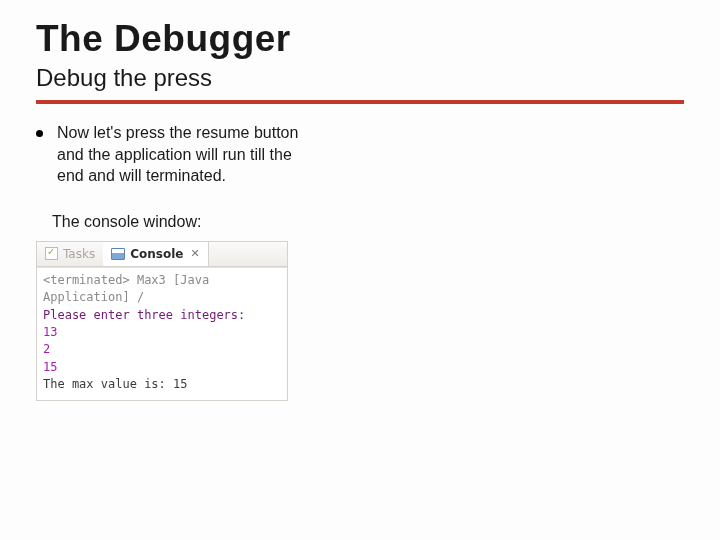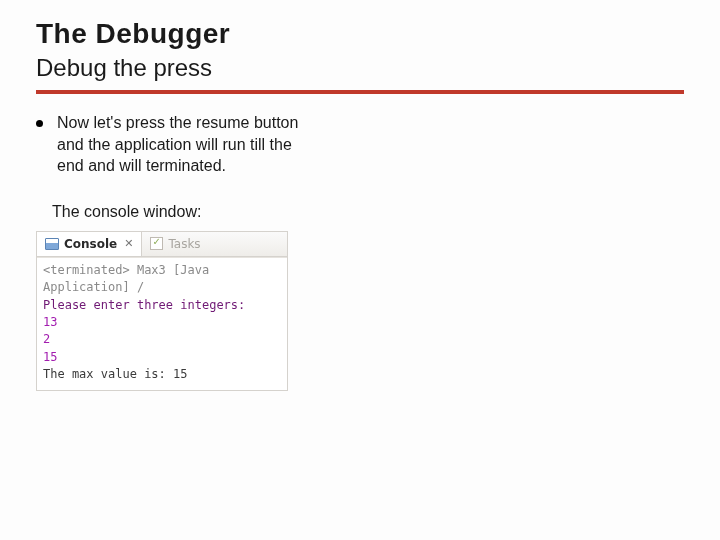--- a/index.html
+++ b/index.html
@@ -13,21 +13,21 @@
     overflow: hidden;
   }
   .slide {
     width: 720px;
     height: 540px;
     box-sizing: border-box;
     padding: 18px 36px 0 36px;
     position: relative;
   }
   .title {
-    font-size: 28px;
+    font-size: 37px;
     font-weight: 700;
     letter-spacing: 0.5px;
     margin: 0 0 4px 0;
   }
   .subtitle {
     font-size: 24px;
     font-weight: 400;
     margin: 0 0 8px 0;
   }
   .accent-line {
@@ -164,28 +164,28 @@
         <div class="bullet-dot"></div>
         <div class="bullet-text">Now let's press the resume button and the application will run till the end and will terminated.</div>
       </div>
     </div>
 
     <div class="col">
       <div class="right-heading">The console window:</div>
 
       <div class="console-panel">
         <div class="tab-strip">
+          <div class="tab dim">
+            <span class="icon-tasks"></span>
+            <span>Tasks</span>
+          </div>
           <div class="tab active">
             <span class="icon-console"></span>
             <span>Console</span>
             <span class="x">✕</span>
-          </div>
-          <div class="tab dim">
-            <span class="icon-tasks"></span>
-            <span>Tasks</span>
           </div>
         </div>
         <div class="thin-divider"></div>
         <div class="console-inner">
           <div class="console-head">&lt;terminated&gt; Max3 [Java Application] /</div>
           <div class="console-in">Please enter three integers:</div>
           <div class="console-val">13</div>
           <div class="console-val">2</div>
           <div class="console-val">15</div>
           <div class="console-out">The max value is: 15</div>

